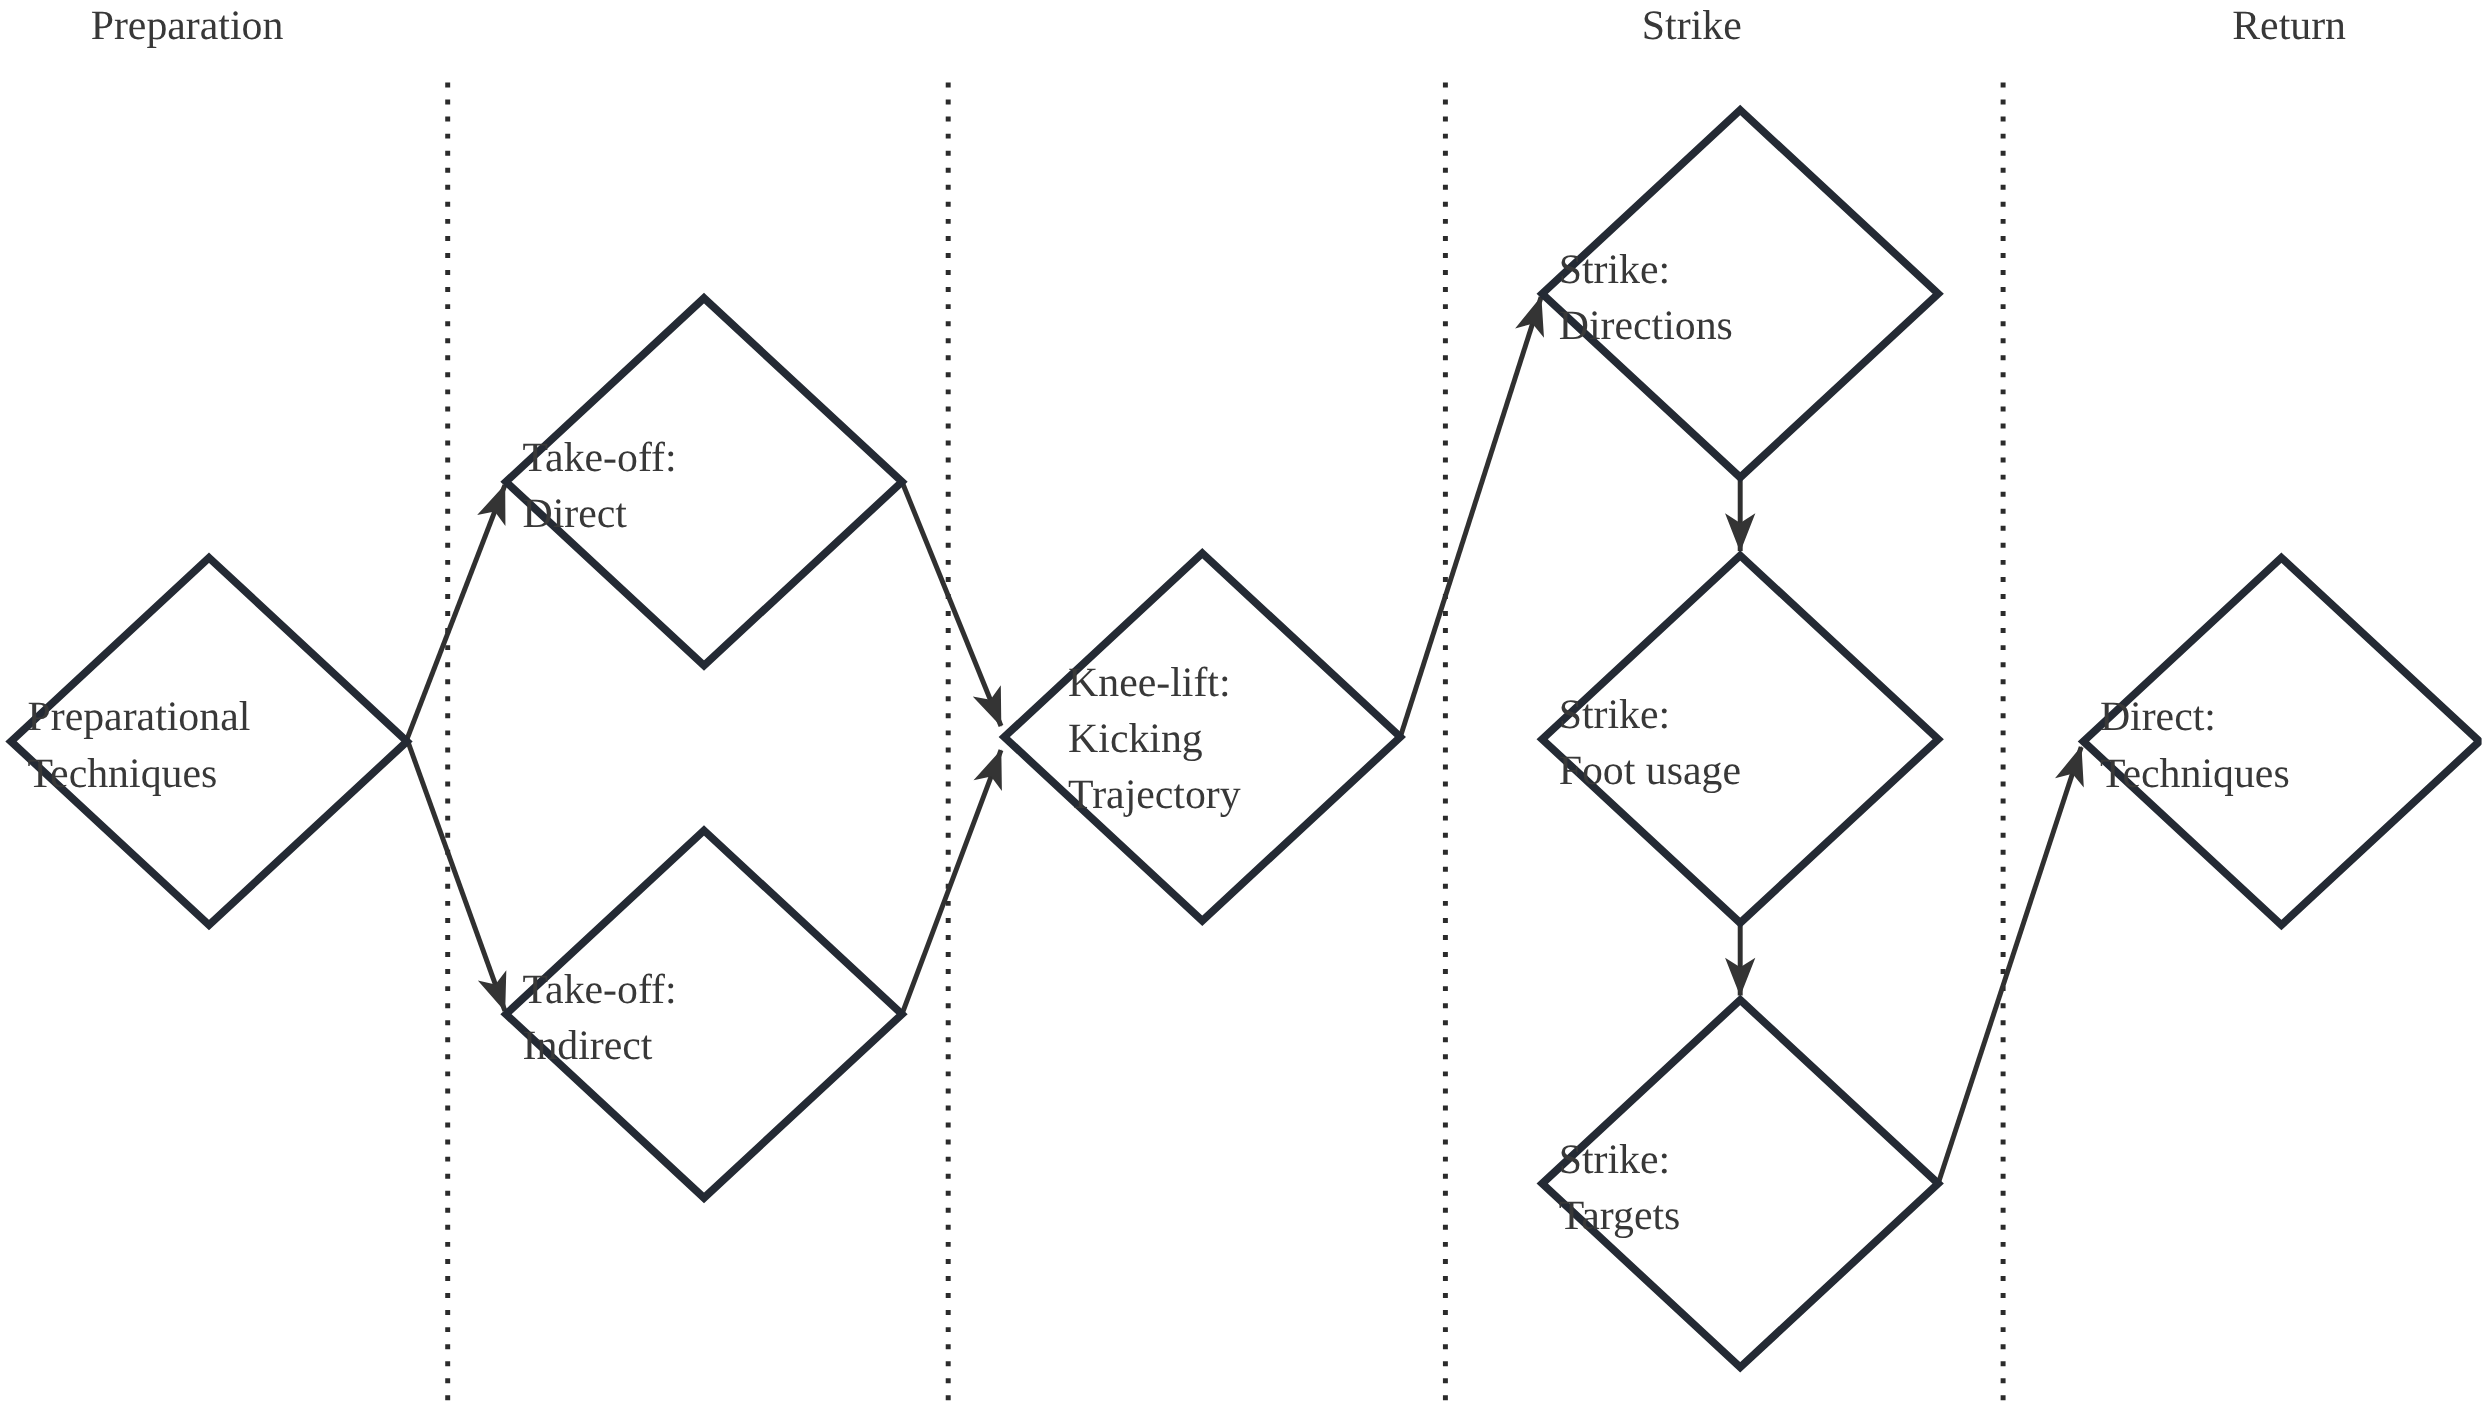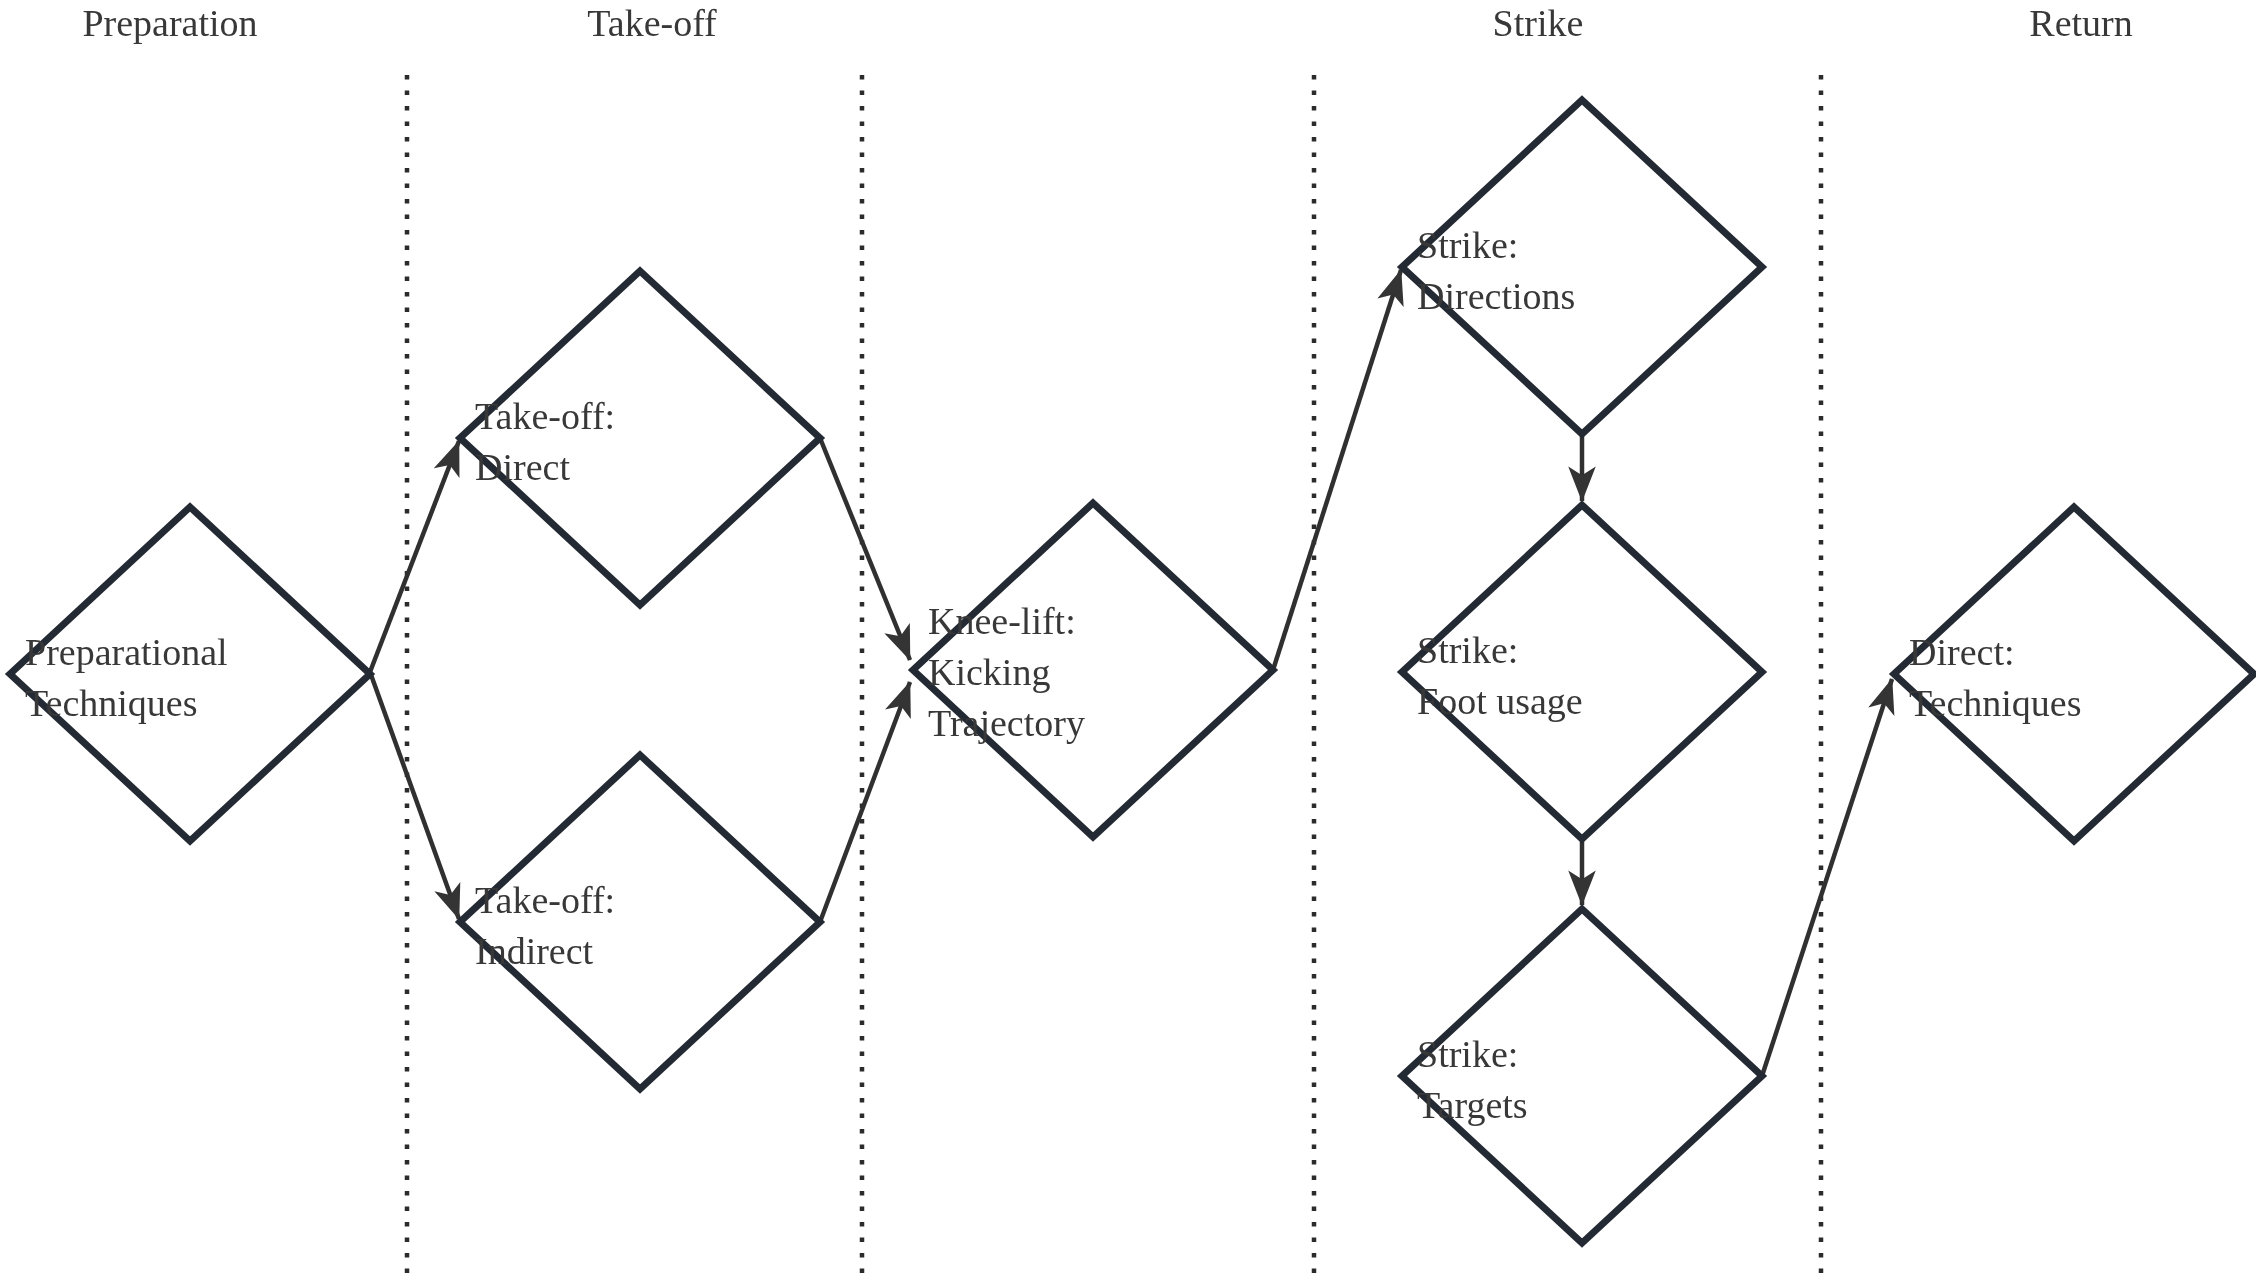--- a/index.html
+++ b/index.html
@@ -90,31 +90,30 @@
     <polygon class="node-shape" points="640,271 820,438 640,605 460,438"></polygon>
     <polygon class="node-shape" points="640,755 820,922 640,1089 460,922"></polygon>
     <polygon class="node-shape" points="1093,503 1273,670 1093,837 913,670"></polygon>
     <polygon class="node-shape" points="1582,100 1762,267 1582,434 1402,267"></polygon>
     <polygon class="node-shape" points="1582,505 1762,672 1582,839 1402,672"></polygon>
     <polygon class="node-shape" points="1582,909 1762,1076 1582,1243 1402,1076"></polygon>
     <polygon class="node-shape" points="2074,507 2254,674 2074,841 1894,674"></polygon>
   </svg>
 
   <div class="col-header" style="left:-30px">Preparation</div>
-  <div class="col-header" style="left:452px">Take-off</div>
   <div class="col-header" style="left:1338px">Strike</div>
   <div class="col-header" style="left:1881px">Return</div>
 
   <div class="node-label" style="left:190px;  top:678px">Preparational
 Techniques</div>
   <div class="node-label" style="left:640px;  top:442px">Take-off:
 Direct</div>
   <div class="node-label" style="left:640px;  top:926px">Take-off:
 Indirect</div>
-  <div class="node-label" style="left:1093px; top:672px">Knee-lift:
+  <div class="node-label" style="left:1136px; top:672px">Knee-lift:
 Kicking
 Trajectory</div>
   <div class="node-label" style="left:1582px; top:271px">Strike:
 Directions</div>
   <div class="node-label" style="left:1582px; top:676px">Strike:
 Foot usage</div>
   <div class="node-label" style="left:1582px; top:1080px">Strike:
 Targets</div>
   <div class="node-label" style="left:2074px; top:678px">Direct:
 Techniques</div>

